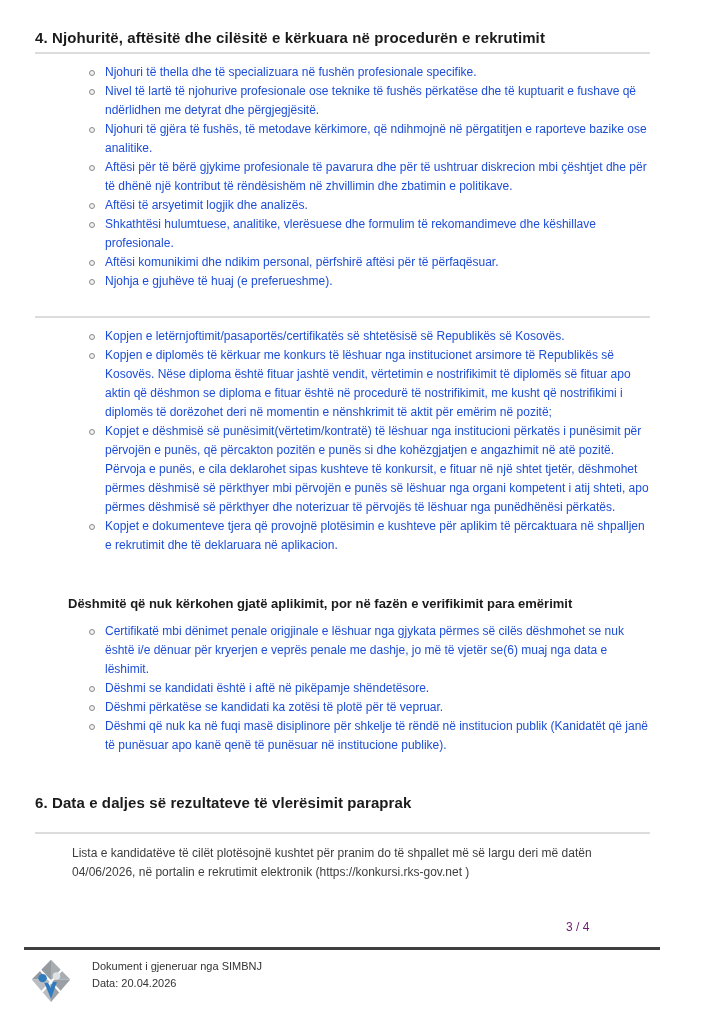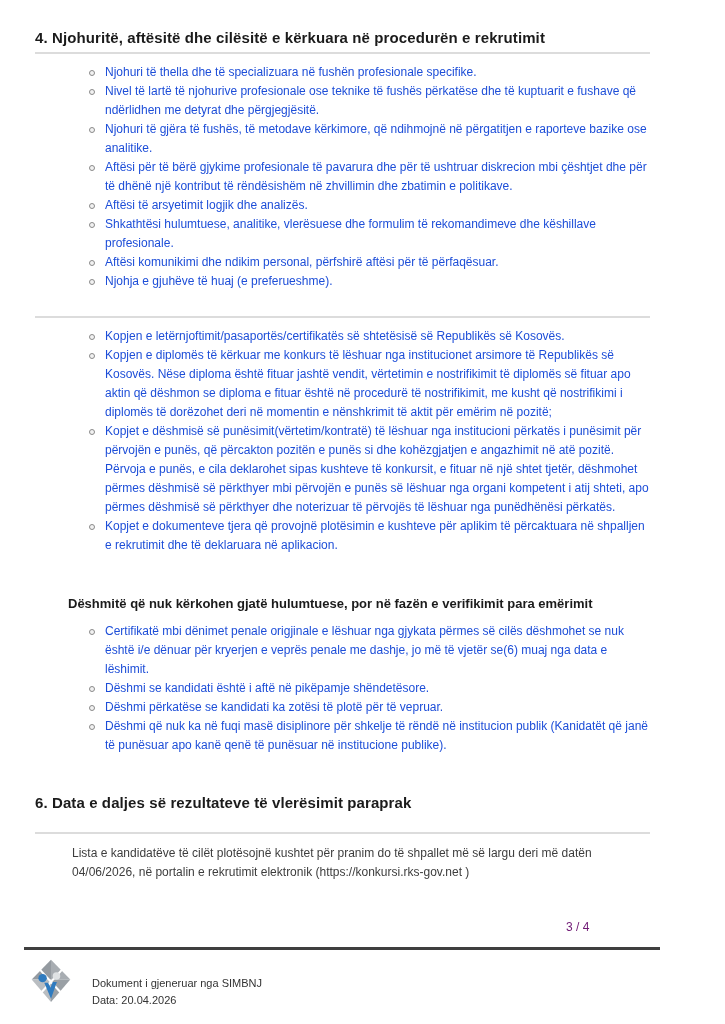--- a/index.html
+++ b/index.html
@@ -52,21 +52,21 @@
     margin: 10px 0 0 37px; width: 548px;
     font-size: 12px; line-height: 19px; color: #3d3d3d;
   }
 
   .footer-rule {
     position: absolute; left: 24px; top: 947px; width: 636px;
     border: none; border-top: 3px solid #3f3f3f; height: 0; margin: 0;
   }
   .footer-row {
     position: absolute; left: 30px; top: 958px;
-    display: flex; align-items: flex-end; gap: 20px;
+    display: flex; align-items: flex-start; gap: 20px;
   }
   .footer-text { font-size: 11px; line-height: 17px; color: #333; }
   .page-num {
     position: absolute; left: 566px; top: 920px;
     font-size: 12px; color: #701a75;
   }
 </style>
 </head>
 <body>
 
@@ -92,21 +92,21 @@
       <hr class="rule">
       <ul class="bullets">
         <li><span class="dot"></span><span>Kopjen e letërnjoftimit/pasaportës/certifikatës së shtetësisë së Republikës së Kosovës.</span></li>
         <li><span class="dot"></span><span>Kopjen e diplomës të kërkuar me konkurs të lëshuar nga institucionet arsimore të Republikës së Kosovës. Nëse diploma është fituar jashtë vendit, vërtetimin e nostrifikimit të diplomës së fituar apo aktin që dëshmon se diploma e fituar është në procedurë të nostrifikimit, me kusht që nostrifikimi i diplomës të dorëzohet deri në momentin e nënshkrimit të aktit për emërim në pozitë;</span></li>
         <li><span class="dot"></span><span>Kopjet e dëshmisë së punësimit(vërtetim/kontratë) të lëshuar nga institucioni përkatës i punësimit për përvojën e punës, që përcakton pozitën e punës si dhe kohëzgjatjen e angazhimit në atë pozitë. Përvoja e punës, e cila deklarohet sipas kushteve të konkursit, e fituar në një shtet tjetër, dëshmohet përmes dëshmisë së përkthyer mbi përvojën e punës së lëshuar nga organi kompetent i atij shteti, apo përmes dëshmisë së përkthyer dhe noterizuar të përvojës të lëshuar nga punëdhënësi përkatës.</span></li>
         <li><span class="dot"></span><span>Kopjet e dokumenteve tjera që provojnë plotësimin e kushteve për aplikim të përcaktuara në shpalljen e rekrutimit dhe të deklaruara në aplikacion.</span></li>
       </ul>
     </div>
 
     <div class="subsection">
-      <h3 class="subheading">Dëshmitë që nuk kërkohen gjatë hulumtuese, por në fazën e verifikimit para emërimit</h3>
+      <h3 class="subheading">Dëshmitë që nuk kërkohen gjatë aplikimit, por në fazën e verifikimit para emërimit</h3>
       <ul class="bullets">
         <li><span class="dot"></span><span>Certifikatë mbi dënimet penale origjinale e lëshuar nga gjykata përmes së cilës dëshmohet se nuk është i/e dënuar për kryerjen e veprës penale me dashje, jo më të vjetër se(6) muaj nga data e lëshimit.</span></li>
         <li><span class="dot"></span><span>Dëshmi se kandidati është i aftë në pikëpamje shëndetësore.</span></li>
         <li><span class="dot"></span><span>Dëshmi përkatëse se kandidati ka zotësi të plotë për të vepruar.</span></li>
         <li><span class="dot"></span><span>Dëshmi që nuk ka në fuqi masë disiplinore për shkelje të rëndë në institucion publik (Kanidatët që janë të punësuar apo kanë qenë të punësuar në institucione publike).</span></li>
       </ul>
     </div>
 
     <div class="sec sec6">
       <h2 class="section-title">6. Data e daljes së rezultateve të vlerësimit paraprak</h2>

